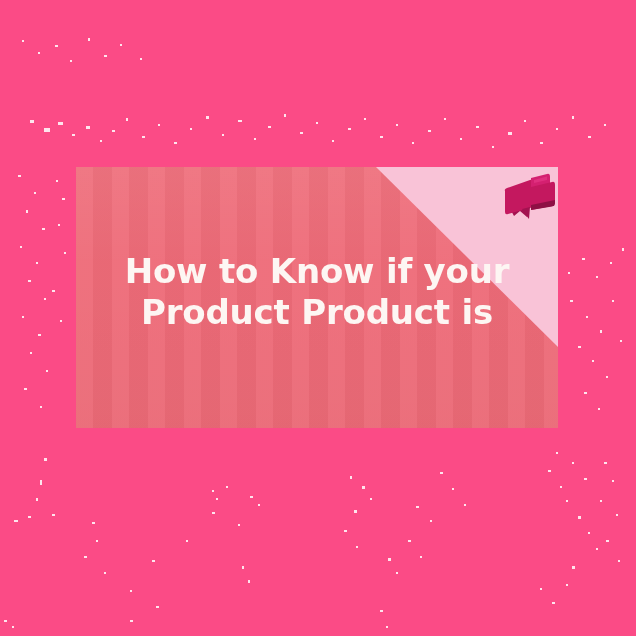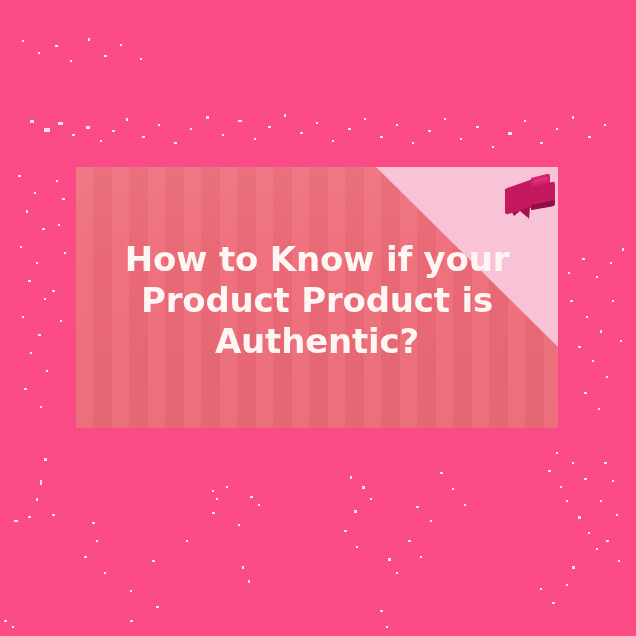--- a/index.html
+++ b/index.html
@@ -93,21 +93,21 @@
     width: 58px;
     height: 58px;
   }
   #ribbon-badge svg { display: block; width: 100%; height: 100%; }
 
   
   #headline {
     position: absolute;
     left: 0;
     right: 0;
-    top: 72px;
+    top: 84px;
     text-align: center;
     color: #fdf6f3;
     font-family: "DejaVu Sans", "Liberation Sans", sans-serif;
     font-weight: 700;
     font-size: 34px;
     line-height: 41px;
     letter-spacing: -0.2px;
     padding: 0 8px;
     text-rendering: optimizeLegibility;
   }
@@ -321,16 +321,15 @@
 
         <path d="M34 8 L47 4.5 L47 8 L34 11 Z" fill="#e0307f"></path>
 
         <path d="M22 37 L30 35 L29 47 L25 42 Z" fill="#a31250"></path>
       </svg>
     </div>
 
     <h1 id="headline">
       <span class="hl-line">How to Know if your</span>
       <span class="hl-line">Product Product is</span>
-      <span class="hl-line">Authentic?</span>
     </h1>
   </div>
 </div>
 
 </body></html>

